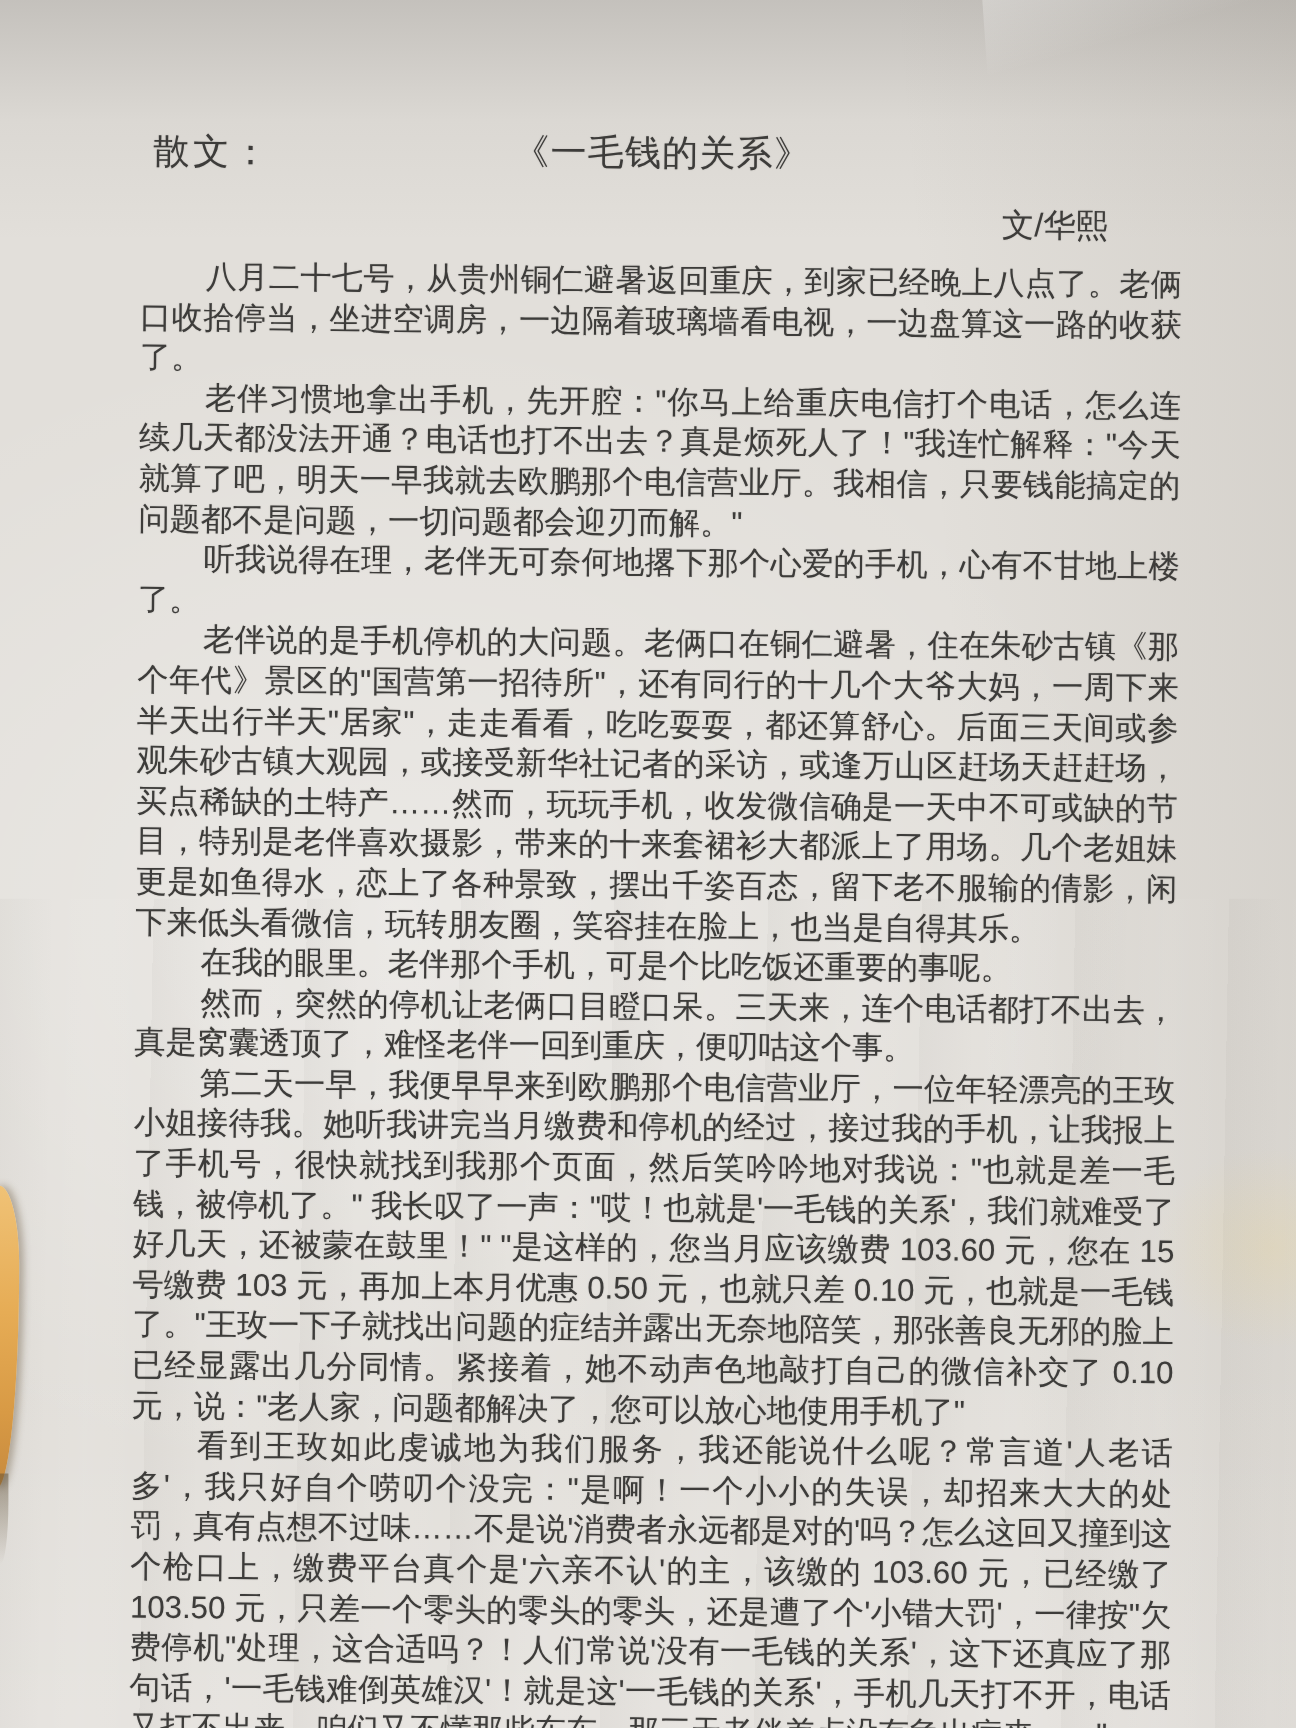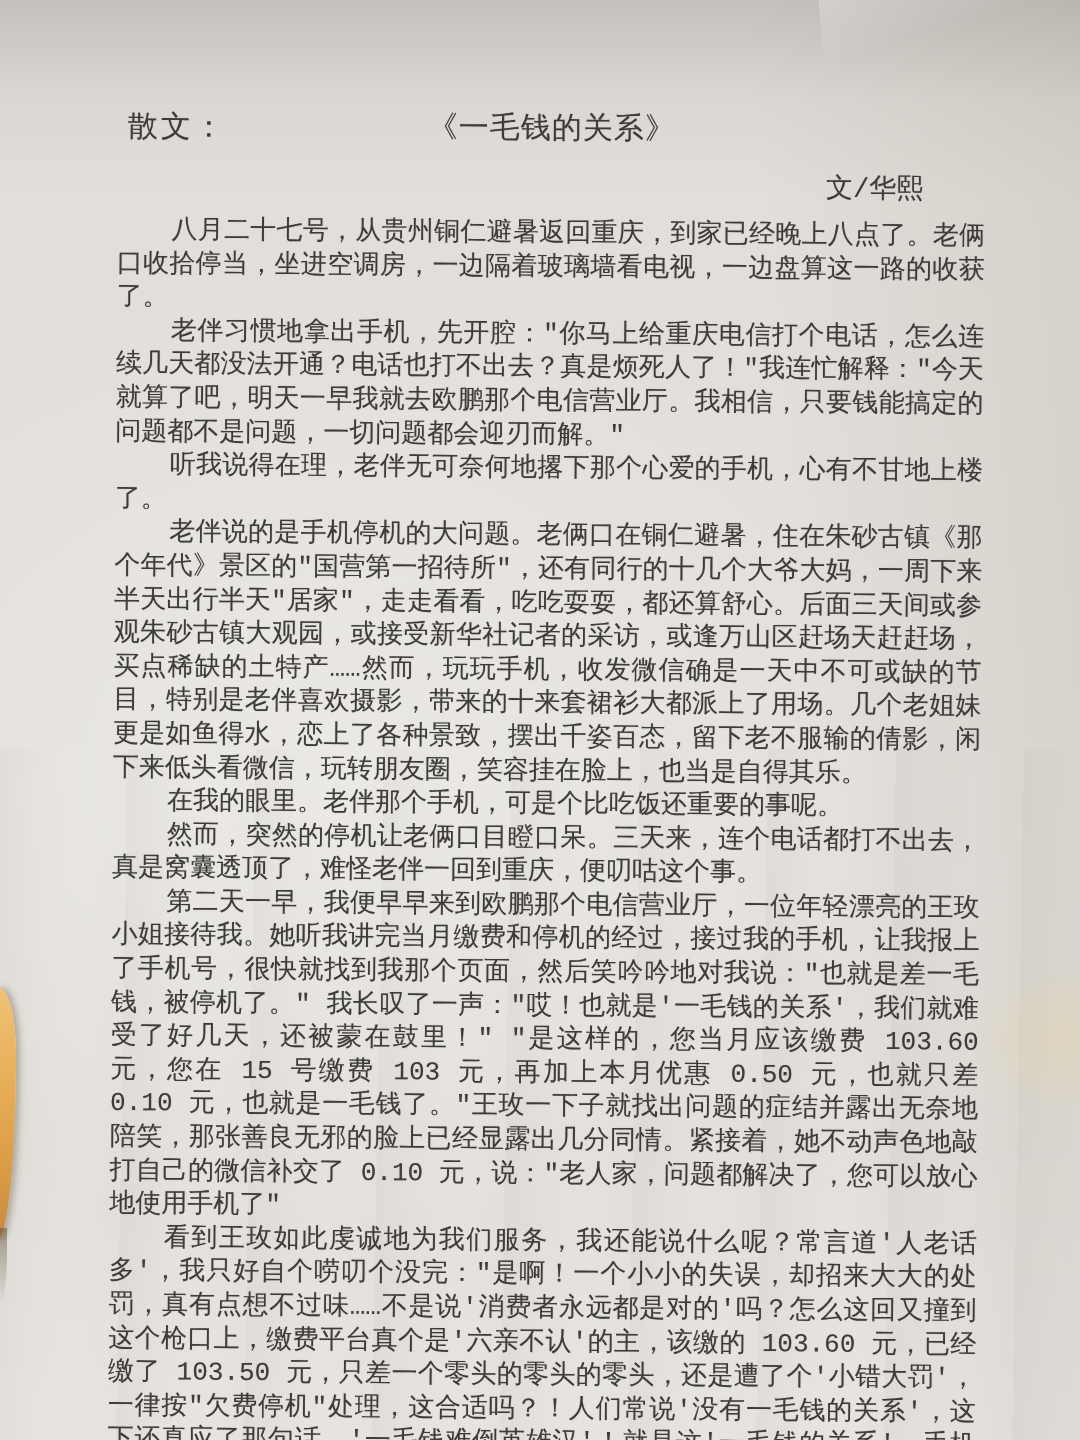--- a/index.html
+++ b/index.html
@@ -18,21 +18,20 @@
       radial-gradient(140px 120px at 1060px 1040px, rgba(232,214,160,0.35), rgba(232,214,160,0) 70%),
       
       radial-gradient(900px 700px at 330px 760px, rgba(255,255,255,0.30), rgba(255,255,255,0) 70%),
       
       linear-gradient(265deg, rgba(120,112,100,0.13), rgba(120,112,100,0) 28%),
       
       linear-gradient(180deg, rgba(90,86,82,0.22), rgba(90,86,82,0.05) 7%, rgba(90,86,82,0) 14%),
       
       linear-gradient(0deg, rgba(255,255,255,0.14), rgba(255,255,255,0) 22%),
       #e2dfda;
-    font-family: Liberation Mono, monospace;
   }
   
   .wrinkles {
     position: absolute; left: 0; right: 0; top: 52%; bottom: 0;
     background: repeating-linear-gradient(91deg,
       rgba(70,64,58,0.035) 0px, rgba(70,64,58,0.0) 46px,
       rgba(255,255,255,0.05) 78px, rgba(70,64,58,0.0) 128px);
     pointer-events: none;
   }
   .crease-topright {

